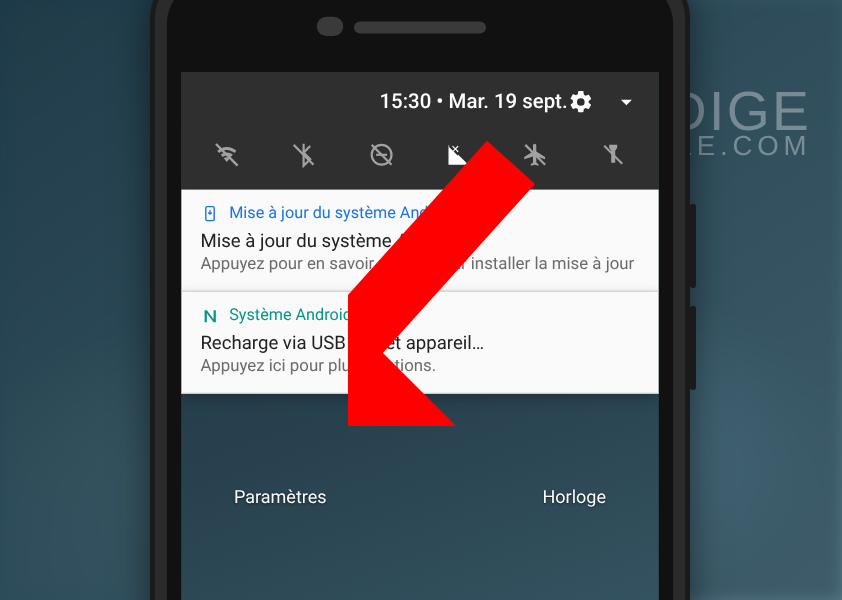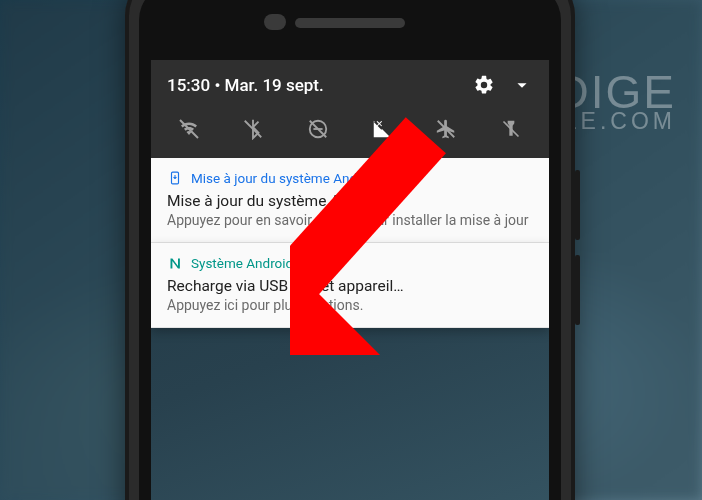--- a/index.html
+++ b/index.html
@@ -61,21 +61,21 @@
 
   
   .shade {
     position: absolute; top: 0; left: 0; right: 0;
     background: transparent;
   }
   .shade-header {
     background: #2f2f2f;
     color: #fff;
     padding: 14px 16px 10px;
-    display: flex; align-items: center; justify-content: space-between;
+    display: flex; align-items: center; justify-content: flex-end;
     font-size: 17px; font-weight: 500;
   }
   .shade-header .right { display:flex; align-items:center; gap:16px; }
   .gear svg, .chev svg { display:block; }
 
   .qs-row {
     background: #2f2f2f;
     display: flex; justify-content: space-around; align-items: center;
     padding: 10px 6px 16px;
   }
@@ -133,20 +133,24 @@
 
   <div class="phone">
     <div class="side-btn b1"></div>
     <div class="side-btn b2"></div>
     <div class="phone-inner">
       <div class="sensor"></div>
       <div class="earpiece"></div>
 
       <div class="screen">
 
+        <div class="wallpaper-labels">
+          <span>Paramètres</span>
+          <span>Horloge</span>
+        </div>
 
         <div class="shade">
           <div class="shade-header">
             <div>
               <span>15:30</span>
               <span>•</span>
               <span>Mar. 19 sept.</span>
             </div>
             <div class="right">
               <span class="gear">

